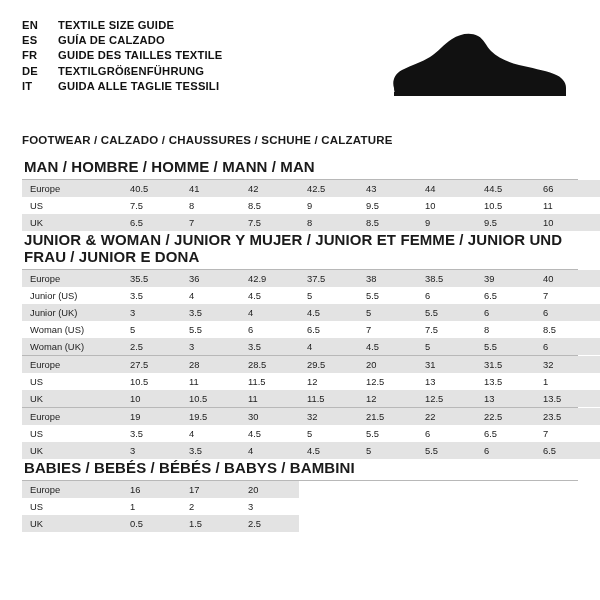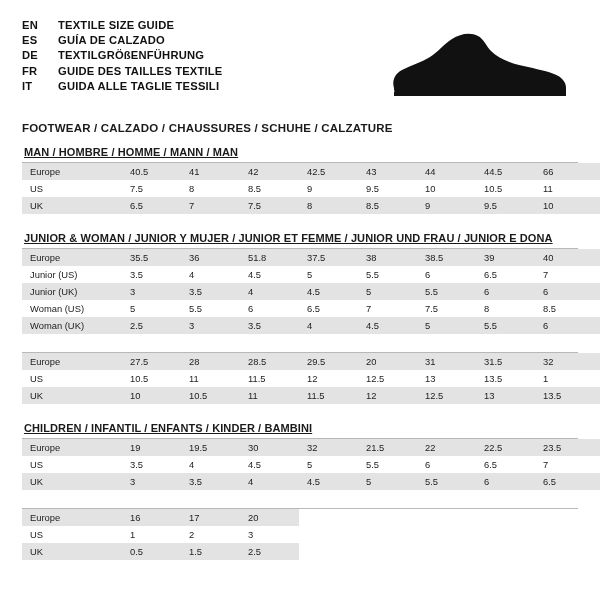--- a/index.html
+++ b/index.html
@@ -50,34 +50,32 @@
   .shoe-art {
     width: 190px;
     height: 78px;
     margin-right: 6px;
     margin-top: 8px;
   }
 
   .section-title {
     font-size: 11.5px;
     font-weight: bold;
-    margin-top: 18px;
+    margin-top: 30px;
     letter-spacing: 0.2px;
   }
 
   
   .group {
-    margin-top: 18px;
   }
   .group-title {
-    font-size: 11px;
+    font-size: 15px;
     font-weight: bold;
     padding: 0 0 4px 2px;
     letter-spacing: 0.1px;
-    text-decoration: underline;
   }
   .group-rule {
     height: 1px;
     background: #b8b8b8;
     margin-bottom: 0;
   }
   table.sizes {
     border-collapse: collapse;
     font-size: 9.4px;
     table-layout: fixed;
@@ -115,26 +113,26 @@
       <tbody>
         <tr>
           <td class="lang-code">EN</td>
           <td class="lang-text">TEXTILE SIZE GUIDE</td>
         </tr>
         <tr>
           <td class="lang-code">ES</td>
           <td class="lang-text">GUÍA DE CALZADO</td>
         </tr>
         <tr>
+          <td class="lang-code">FR</td>
+          <td class="lang-text">GUIDE DES TAILLES TEXTILE</td>
+        </tr>
+        <tr>
           <td class="lang-code">DE</td>
           <td class="lang-text">TEXTILGRÖßENFÜHRUNG</td>
-        </tr>
-        <tr>
-          <td class="lang-code">FR</td>
-          <td class="lang-text">GUIDE DES TAILLES TEXTILE</td>
         </tr>
         <tr>
           <td class="lang-code">IT</td>
           <td class="lang-text">GUIDA ALLE TAGLIE TESSILI</td>
         </tr>
       </tbody>
     </table>
 
     <svg class="shoe-art" viewBox="0 0 190 78">
       <path fill="#111111" d="M12,62 C10,56 12,48 20,44 C30,39 40,36 48,31 C56,26 62,18 70,13
@@ -198,21 +196,21 @@
 
   <div class="group">
     <div class="group-title">JUNIOR &amp; WOMAN / JUNIOR Y MUJER / JUNIOR ET FEMME / JUNIOR UND FRAU / JUNIOR E DONA</div>
     <div class="group-rule"></div>
     <table class="sizes">
       <tbody>
         <tr class="shaded">
           <td class="label">Europe</td>
           <td class="val">35.5</td>
           <td class="val">36</td>
-          <td class="val">51.8</td>
+          <td class="val">42.9</td>
           <td class="val">37.5</td>
           <td class="val">38</td>
           <td class="val">38.5</td>
           <td class="val">39</td>
           <td class="val">40</td>
           <td class="val"></td>
 
         </tr>
         <tr>
           <td class="label">Junior (US)</td>
@@ -311,21 +309,20 @@
           <td class="val">13</td>
           <td class="val">13.5</td>
           <td class="val">1</td>
 
         </tr>
       </tbody>
     </table>
   </div>
 
   <div class="group">
-    <div class="group-title">CHILDREN / INFANTIL / ENFANTS / KINDER / BAMBINI</div>
     <div class="group-rule"></div>
     <table class="sizes">
       <tbody>
         <tr class="shaded">
           <td class="label">Europe</td>
           <td class="val">19</td>
           <td class="val">19.5</td>
           <td class="val">30</td>
           <td class="val">32</td>
           <td class="val">21.5</td>
@@ -359,20 +356,21 @@
           <td class="val">6</td>
           <td class="val">6.5</td>
           <td class="val">7</td>
 
         </tr>
       </tbody>
     </table>
   </div>
 
   <div class="group">
+    <div class="group-title">BABIES / BEBÉS / BÉBÉS / BABYS / BAMBINI</div>
     <div class="group-rule"></div>
     <table class="sizes narrow">
       <tbody>
         <tr class="shaded">
           <td class="label">Europe</td>
           <td class="val">16</td>
           <td class="val">17</td>
           <td class="val">20</td>
           <td colspan="7" style="background:#ffffff"></td>
         </tr>

